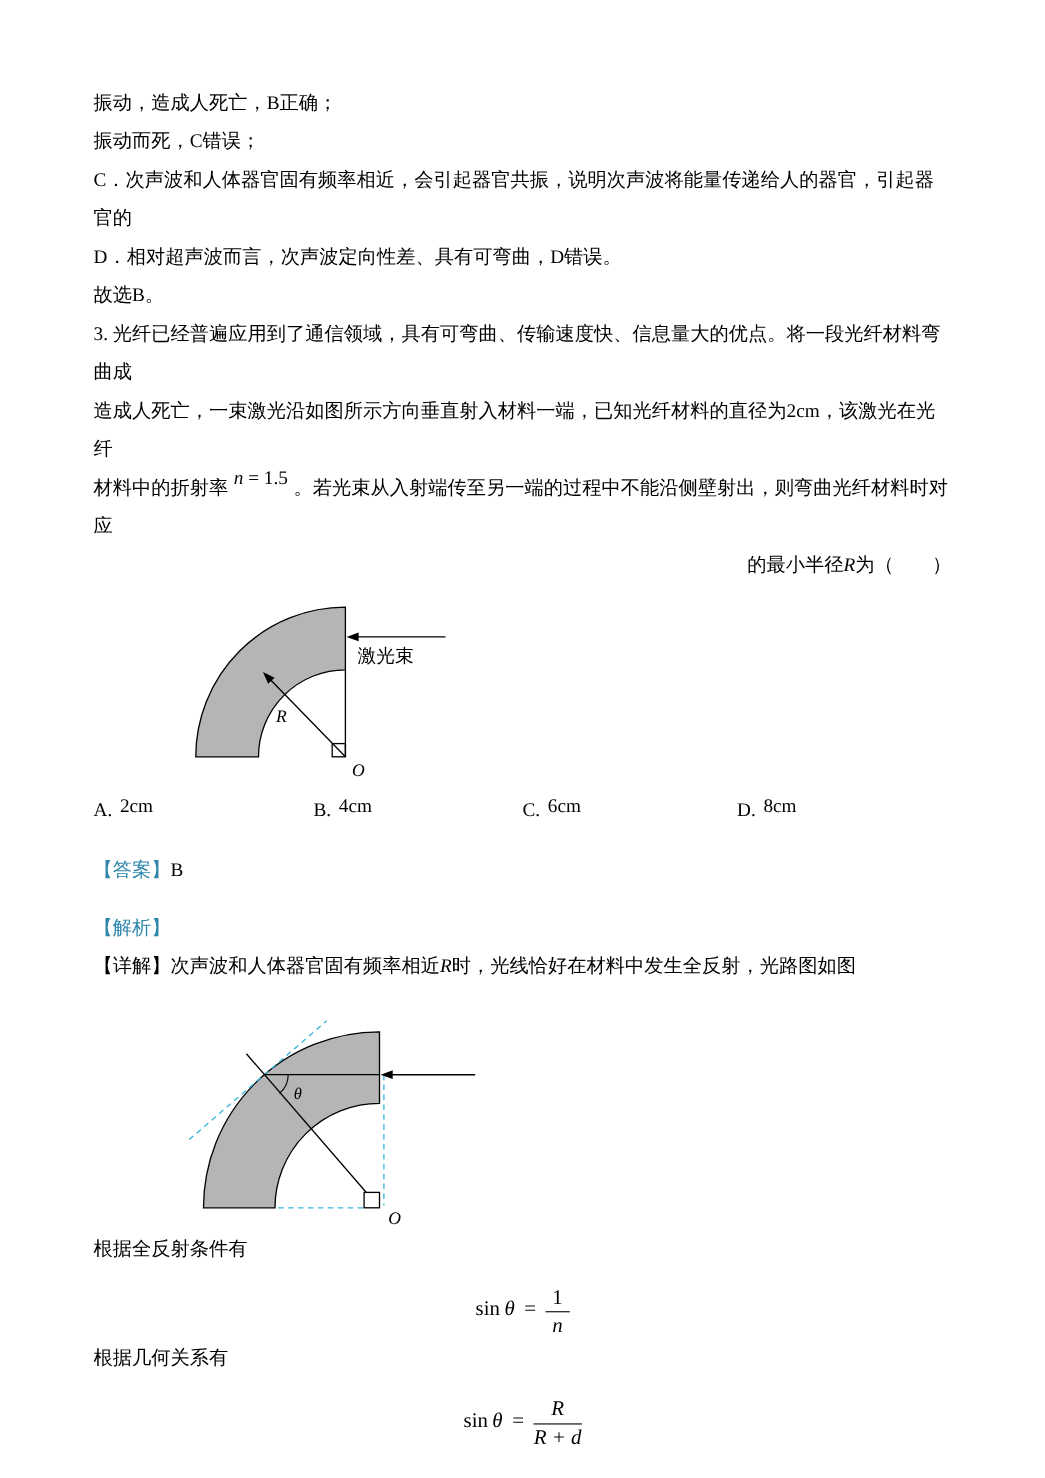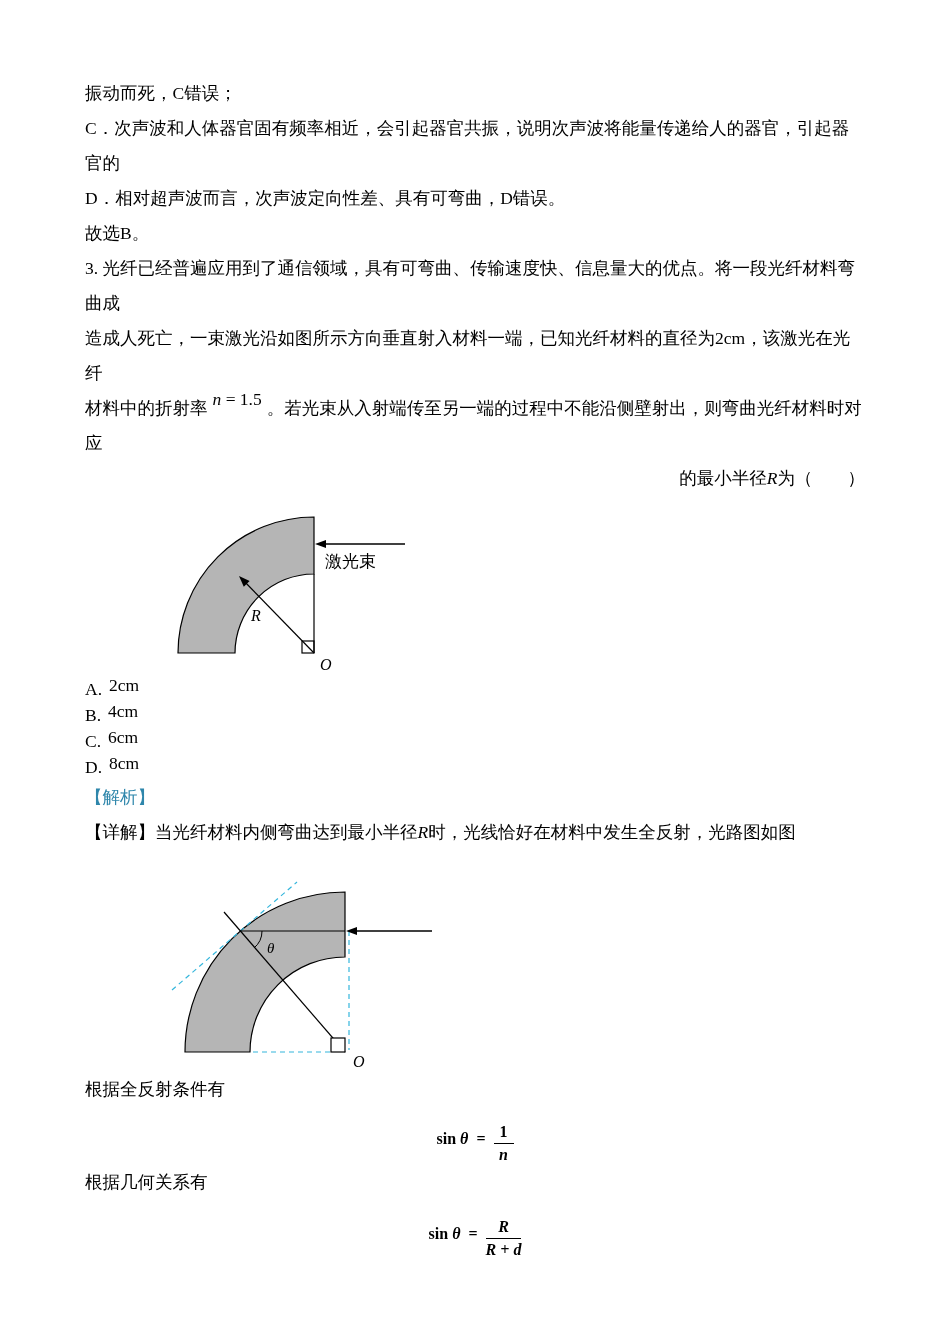--- a/index.html
+++ b/index.html
@@ -16,42 +16,43 @@
   }
   p.line{margin:0;line-height:35px;}
   .serif{font-family:"Liberation Serif","DejaVu Serif",serif;}
   .it{font-style:italic;}
   .raised{position:relative;top:-9px;margin:0 5px;}
   .line3{margin-top:10px;}
   .line4{margin-top:26px;text-align:right;}
   .fig1-wrap{margin:18px 0 0 2px;}
   .fig2-wrap{margin:10px 0 0 2px;}
   svg{display:block;}
-  .opts{display:flex;line-height:26px;flex-direction:column;}
+  .opts{display:flex;margin-top:12px;line-height:26px;}
   .opt{white-space:nowrap;}
   .opt:nth-child(1){width:200px;}
   .opt:nth-child(2){width:190px;}
   .opt:nth-child(3){width:195px;}
   .opt .val{position:relative;top:-4px;margin-left:7px;}
   .ans-line{margin-top:24px;line-height:35px;}
   .marker{color:#2e86ab;}
-  .formula-block{text-align:center;margin-top:16px;font-size:16px;font-weight:bold;}
+  .formula-block{text-align:center;margin-top:16px;font-size:19px;}
   .formula-block.second{margin-top:18px;}
   .fm > span{margin:0 2px;}
   .frac{display:inline-block;vertical-align:-16px;text-align:center;line-height:1.15;}
   .frac .num{display:block;border-bottom:1.3px solid #000;padding:0 6px 2px 6px;}
   .frac .den{display:block;padding-top:2px;}
   .cond1{margin-top:8px;}
   .cond2{margin-top:34px;}
 </style>
 </head>
 <body>
 
 <div class="page">
 
+  <p class="line">振动，造成人死亡，B正确；</p>
   <p class="line">振动而死，C错误；</p>
   <p class="line">C．次声波和人体器官固有频率相近，会引起器官共振，说明次声波将能量传递给人的器官，引起器官的</p>
   <p class="line">D．相对超声波而言，次声波定向性差、具有可弯曲，D错误。</p>
   <p class="line">故选B。</p>
 
   <p class="line">3. 光纤已经普遍应用到了通信领域，具有可弯曲、传输速度快、信息量大的优点。将一段光纤材料弯曲成</p>
   <p class="line"><span>造成人死亡，一束激光沿如图所示方向垂直射入材料一端，已知光纤材料的直径为</span><span class="serif">2cm</span><span>，该激光在光纤</span></p>
   <p class="line line3"><span>材料中的折射率</span><span class="raised serif"><span class="it">n</span><span> = 1.5</span></span><span>。若光束从入射端传至另一端的过程中不能沿侧壁射出，则弯曲光纤材料时对应</span></p>
   <p class="line line4"><span>的最小半径</span><span class="serif it">R</span><span>为（　　）</span></p>
 
@@ -70,22 +71,23 @@
     </svg>
   </div>
 
   <div class="opts">
     <span class="opt"><span>A.</span><span class="val serif">2cm</span></span>
     <span class="opt"><span>B.</span><span class="val serif">4cm</span></span>
     <span class="opt"><span>C.</span><span class="val serif">6cm</span></span>
     <span class="opt"><span>D.</span><span class="val serif">8cm</span></span>
   </div>
 
+  <p class="ans-line"><span class="marker">【答案】</span><span>B</span></p>
   <p class="line"><span class="marker">【解析】</span></p>
-  <p class="line"><span>【详解】当光纤材料内侧弯曲达到最小半径</span><span class="serif it">R</span><span>时，光线恰好在材料中发生全反射，光路图如图</span></p>
+  <p class="line"><span>【详解】次声波和人体器官固有频率相近</span><span class="serif it">R</span><span>时，光线恰好在材料中发生全反射，光路图如图</span></p>
 
   <div class="fig2-wrap">
     <svg width="380" height="212" viewBox="0 0 380 212">
       <path d="M 258 32 A 160 160 0 0 0 98 192 L 163 192 A 95 95 0 0 1 258 97 Z" fill="#b5b5b5" stroke="#000" stroke-width="1.2"></path>
       <line x1="85" y1="130" x2="210" y2="22" stroke="#35b6dc" stroke-width="1.2" stroke-dasharray="5,4"></line>
       <line x1="262" y1="71" x2="262" y2="190" stroke="#35b6dc" stroke-width="1.2" stroke-dasharray="5,4"></line>
       <line x1="166" y1="192" x2="243" y2="192" stroke="#35b6dc" stroke-width="1.2" stroke-dasharray="5,4"></line>
       <line x1="137" y1="52" x2="258" y2="192" stroke="#000" stroke-width="1.2"></line>
       <line x1="258" y1="71" x2="153" y2="71" stroke="#000" stroke-width="1.2"></line>
       <line x1="345" y1="71" x2="267" y2="71" stroke="#000" stroke-width="1.3"></line>

